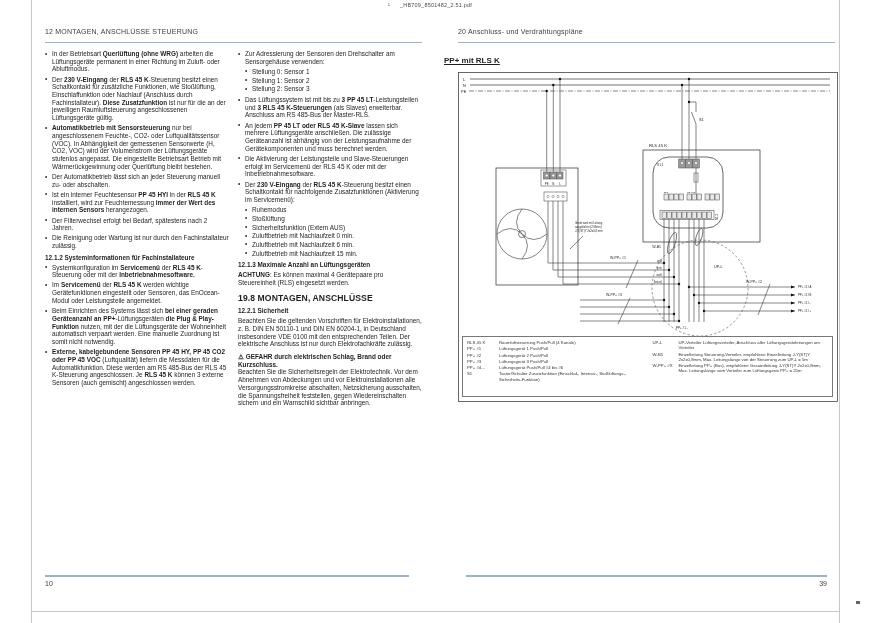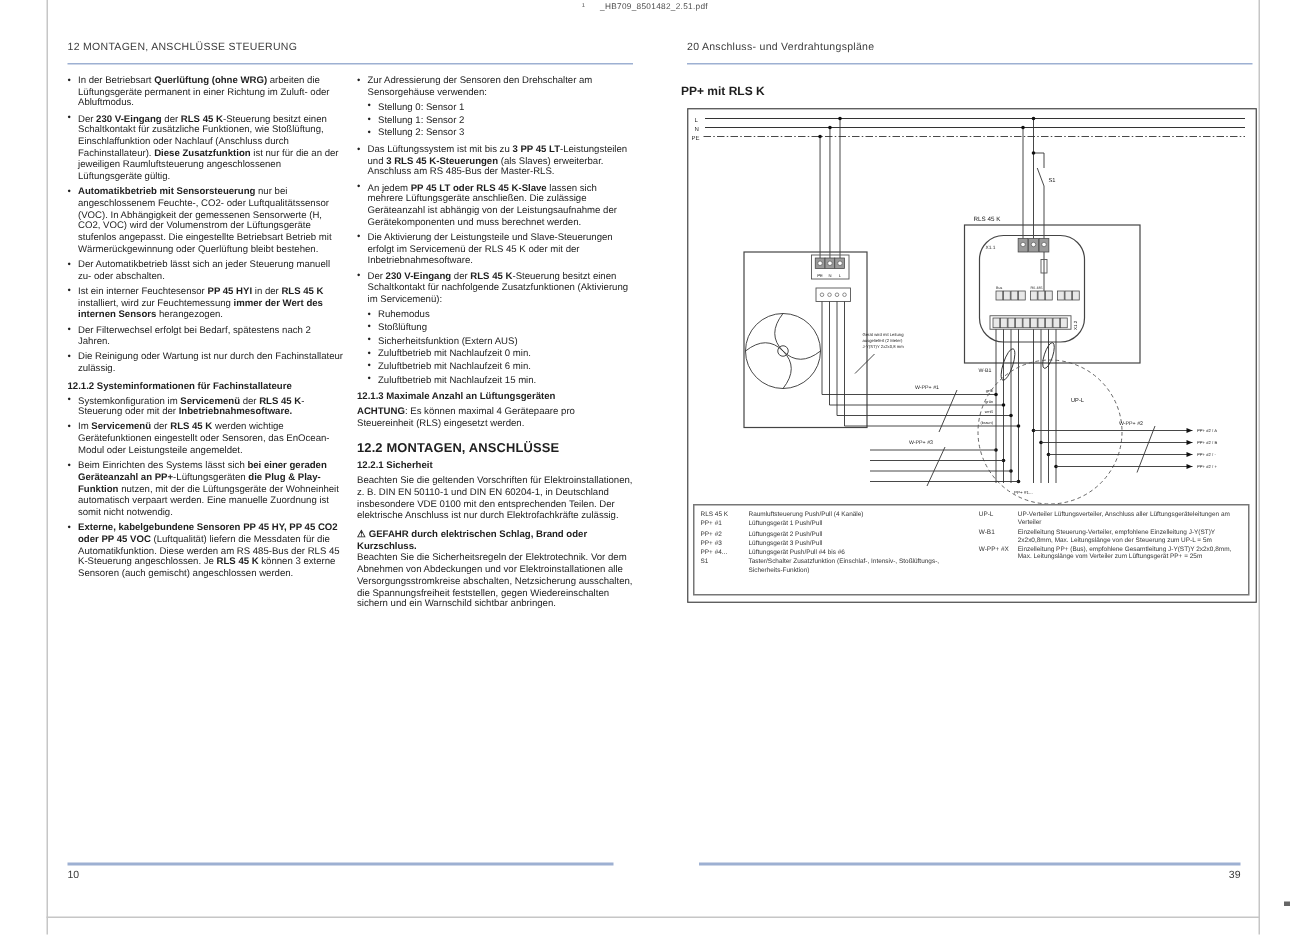--- a/index.html
+++ b/index.html
@@ -24,21 +24,21 @@
   .bl{position:relative;padding-left:7px;margin-bottom:2.5px;}
   .bl::before{content:"•";position:absolute;left:0;top:-0.5px;}
   .sub{position:relative;padding-left:14px;margin-bottom:1px;}
   .sub::before{content:"•";position:absolute;left:7px;top:-0.5px;}
   .h3{font-weight:bold;margin:4px 0 2px;}
   .h2{font-weight:bold;font-size:8.6px;line-height:10px;margin:7px 0 4px;letter-spacing:.1px;}
   .para{margin-bottom:3px;}
   .warnhead{font-weight:bold;margin-top:5px;}
   .warnicon{font-size:6.5px;margin-right:2px;}
   
-  .rtitle{position:absolute;left:454px;top:56px;font-size:8px;font-weight:bold;color:#1e1e1e;}
+  .rtitle{position:absolute;left:444px;top:56px;font-size:8px;font-weight:bold;color:#1e1e1e;text-decoration:underline;}
   svg text{font-family:"Liberation Sans", sans-serif;fill:#1e1e1e;}
   .w{stroke:#333;stroke-width:0.6;fill:none;}
   .wl{stroke:#333;stroke-width:0.7;fill:none;}
   .pe{stroke:#333;stroke-width:0.6;fill:none;stroke-dasharray:5 1.5 1 1.5;}
   .dash{stroke:#555;stroke-width:0.6;fill:none;stroke-dasharray:2.5 2;}
   .bx{fill:none;stroke:#444;stroke-width:0.8;}
   .bx2{fill:none;stroke:#555;stroke-width:0.6;}
   .term{fill:#9a9a9a;stroke:#444;stroke-width:0.5;}
   .tsq{fill:#e8e8e8;stroke:#444;stroke-width:0.5;}
   .dot{fill:#111;}
@@ -93,21 +93,21 @@
     <div class="bl">Die Aktivierung der Leistungsteile und Slave-Steuerungen erfolgt im Servicemenü der RLS 45 K oder mit der Inbetriebnahmesoftware.</div>
     <div class="bl">Der <b>230 V-Eingang</b> der <b>RLS 45 K</b>-Steuerung besitzt einen Schaltkontakt für nachfolgende Zusatzfunktionen (Aktivierung im Servicemenü):</div>
     <div class="sub">Ruhemodus</div>
     <div class="sub">Stoßlüftung</div>
     <div class="sub">Sicherheitsfunktion (Extern AUS)</div>
     <div class="sub">Zuluftbetrieb mit Nachlaufzeit 0 min.</div>
     <div class="sub">Zuluftbetrieb mit Nachlaufzeit 6 min.</div>
     <div class="sub">Zuluftbetrieb mit Nachlaufzeit 15 min.</div>
     <div class="h3">12.1.3 Maximale Anzahl an Lüftungsgeräten</div>
     <div class="para"><b>ACHTUNG</b>: Es können maximal 4 Gerätepaare pro Steuereinheit (RLS) eingesetzt werden.</div>
-    <div class="h2">12.2 MONTAGEN, ANSCHLÜSSE</div>
+    <div class="h2">19.8 MONTAGEN, ANSCHLÜSSE</div>
     <div class="h3">12.2.1 Sicherheit</div>
     <div class="para">Beachten Sie die geltenden Vorschriften für Elektroinstallationen, z. B. DIN EN 50110-1 und DIN EN 60204-1, in Deutschland insbesondere VDE 0100 mit den entsprechenden Teilen. Der elektrische Anschluss ist nur durch Elektrofachkräfte zulässig.</div>
     <div class="warnhead">
       <span class="warnicon">⚠</span><span>GEFAHR durch elektrischen Schlag, Brand oder Kurzschluss.</span>
     </div>
     <div class="para">Beachten Sie die Sicherheitsregeln der Elektrotechnik. Vor dem Abnehmen von Abdeckungen und vor Elektroinstallationen alle Versorgungsstromkreise abschalten, Netzsicherung ausschalten, die Spannungsfreiheit feststellen, gegen Wiedereinschalten sichern und ein Warnschild sichtbar anbringen.</div>
   </div>
 </div>
 
 <div class="footline" style="left:45px;width:364px;"></div>

